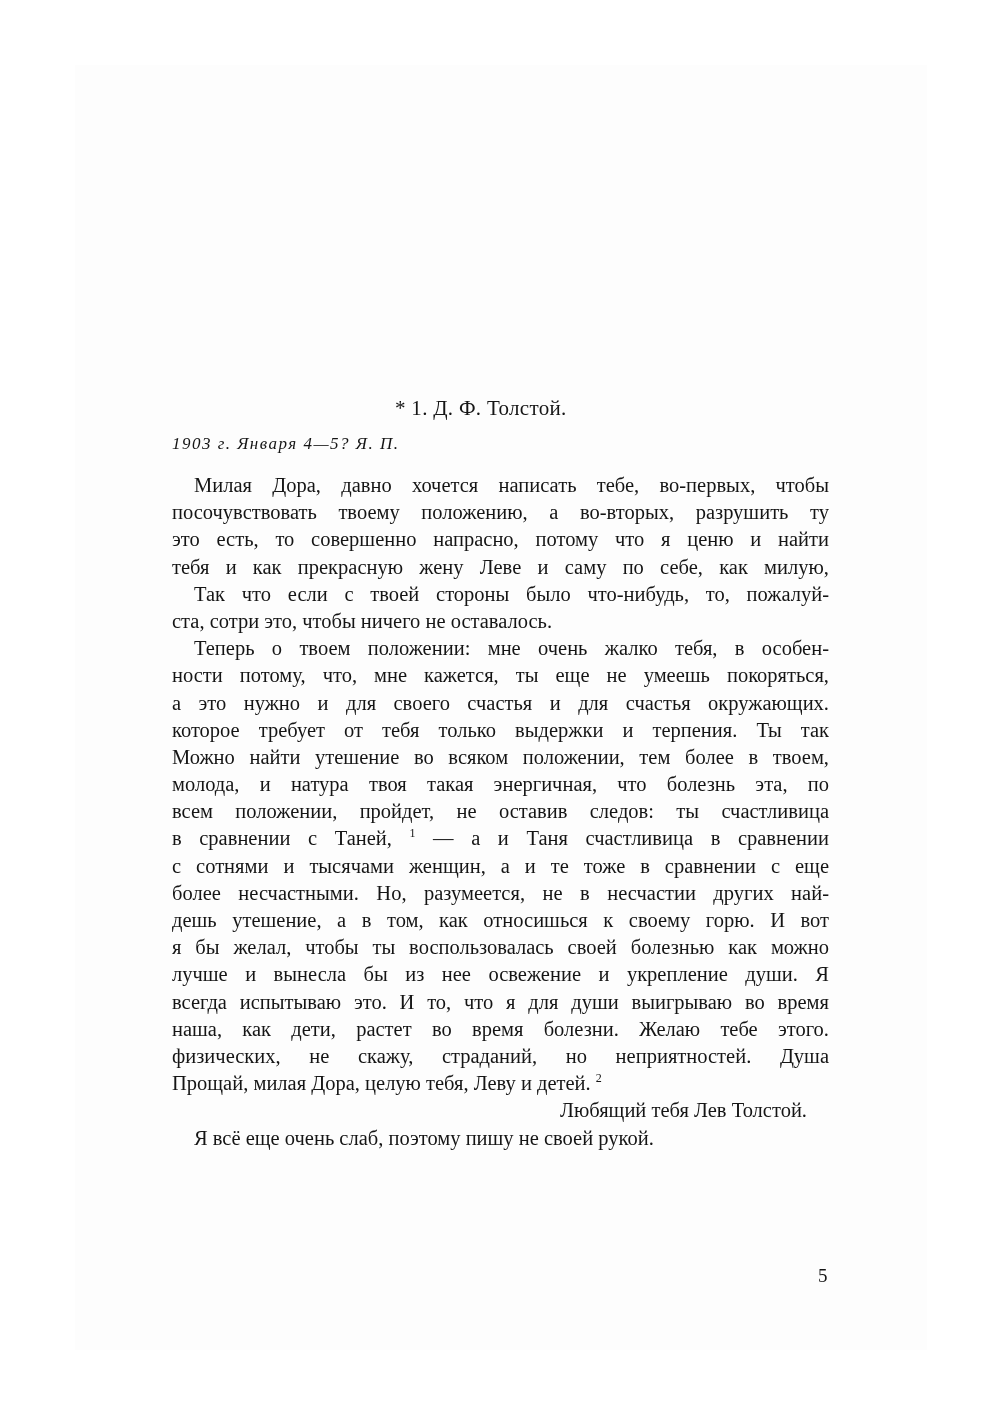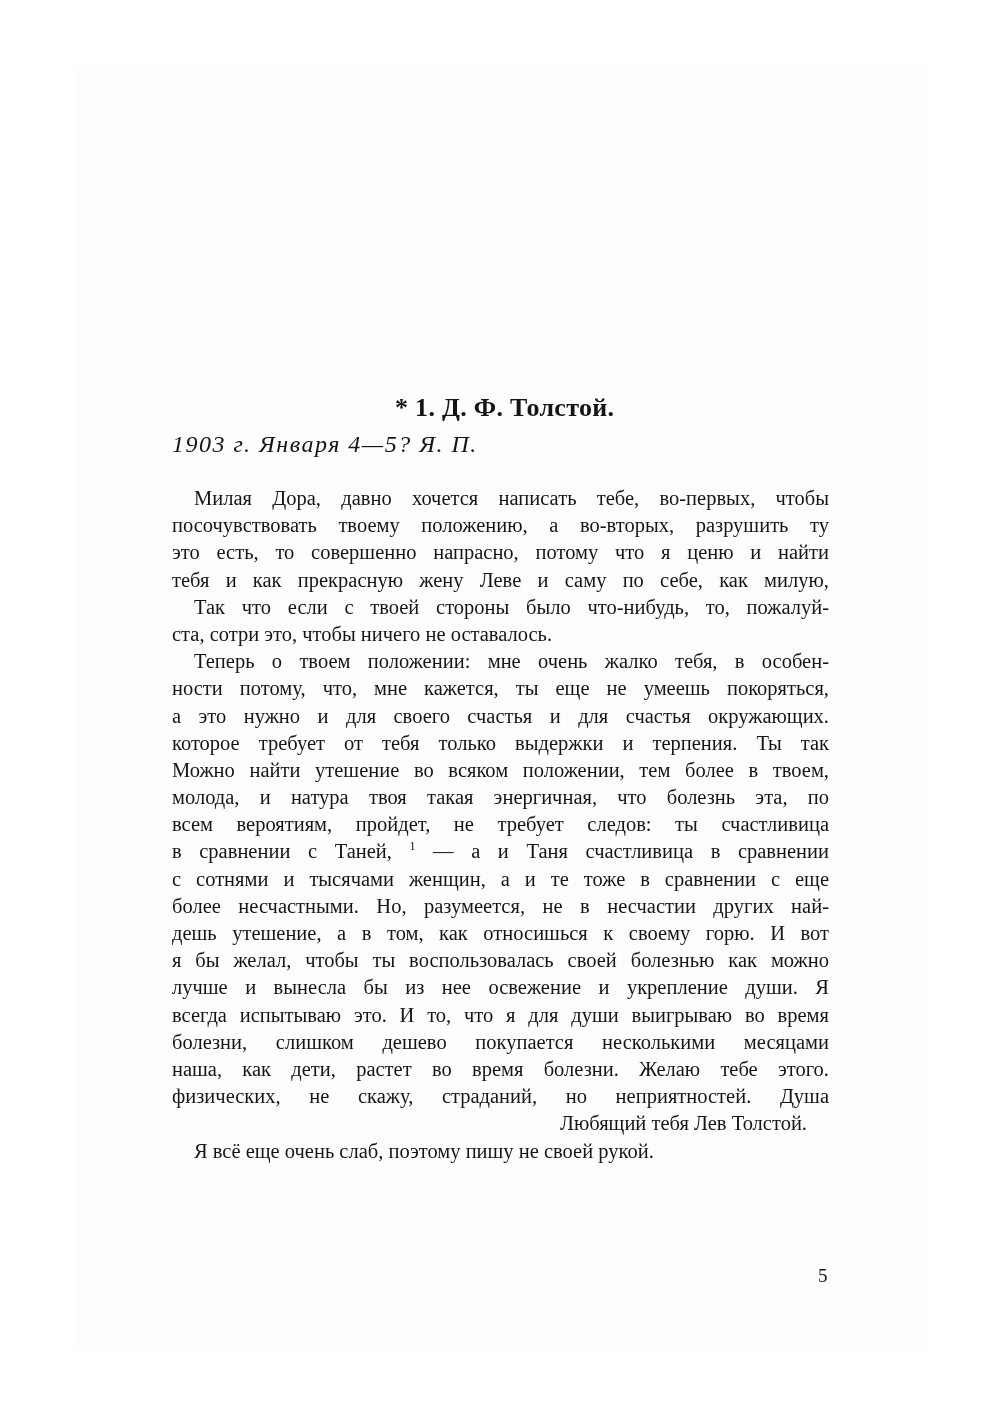--- a/index.html
+++ b/index.html
@@ -24,40 +24,40 @@
       background: #fdfdfd;
     }
     .content {
       position: absolute;
       left: 172px;
       top: 393px;
       width: 657px;
     }
     .letter-title {
       font-family: "Liberation Serif", serif;
-      font-weight: bold;
-      font-size: 26px;
+      font-weight: normal;
+      font-size: 21px;
       line-height: 30px;
       height: 30px;
       padding-left: 223px;
       letter-spacing: 0.3px;
       white-space: nowrap;
     }
     .letter-date {
       font-family: "Liberation Serif", serif;
       font-style: italic;
-      font-size: 24px;
+      font-size: 17px;
       line-height: 30px;
       height: 30px;
       margin-top: 6px;
       letter-spacing: 1.5px;
       white-space: nowrap;
     }
     .body-text {
-      margin-top: 26px;
+      margin-top: 13px;
     }
     .line {
       font-family: "Liberation Serif", serif;
       font-size: 20.5px;
       line-height: 27.2px;
       height: 27.2px;
       white-space: nowrap;
       text-align: justify;
       text-align-last: justify;
       -moz-text-align-last: justify;
@@ -110,31 +110,31 @@
 
     <div class="line indent">Так что если с твоей стороны было что-нибудь, то, пожалуй-</div>
     <div class="line last">ста, сотри это, чтобы ничего не оставалось.</div>
 
     <div class="line indent">Теперь о твоем положении: мне очень жалко тебя, в особен-</div>
     <div class="line">ности потому, что, мне кажется, ты еще не умеешь покоряться,</div>
     <div class="line">а это нужно и для своего счастья и для счастья окружающих.</div>
     <div class="line">которое требует от тебя только выдержки и терпения. Ты так</div>
     <div class="line">Можно найти утешение во всяком положении, тем более в твоем,</div>
     <div class="line">молода, и натура твоя такая энергичная, что болезнь эта, по</div>
-    <div class="line">всем вероятиям, пройдет, не требует следов: ты счастливица</div>
+    <div class="line">всем положении, пройдет, не оставив следов: ты счастливица</div>
     <div class="line"><span>в сравнении с Таней,</span> <span class="sup">1</span> <span>— а и Таня счастливица в сравнении</span></div>
     <div class="line">с сотнями и тысячами женщин, а и те тоже в сравнении с еще</div>
     <div class="line">более несчастными. Но, разумеется, не в несчастии других най-</div>
     <div class="line">дешь утешение, а в том, как относишься к своему горю. И вот</div>
     <div class="line">я бы желал, чтобы ты воспользовалась своей болезнью как можно</div>
     <div class="line">лучше и вынесла бы из нее освежение и укрепление души. Я</div>
     <div class="line">всегда испытываю это. И то, что я для души выигрываю во время</div>
-    <div class="line">болезни, слишком дешево покупается несколькими месяцами</div>
     <div class="line">наша, как дети, растет во время болезни. Желаю тебе этого.</div>
     <div class="line">физических, не скажу, страданий, но неприятностей. Душа</div>
+    <div class="line last"><span>Прощай, милая Дора, целую тебя, Леву и детей.</span> <span class="sup">2</span></div>
 
     <div class="line sig">Любящий тебя Лев Толстой.</div>
 
     <div class="line ps">Я всё еще очень слаб, поэтому пишу не своей рукой.</div>
   </div>
 </div>
 
 <div class="page-number">5</div>
 
 </body></html>

